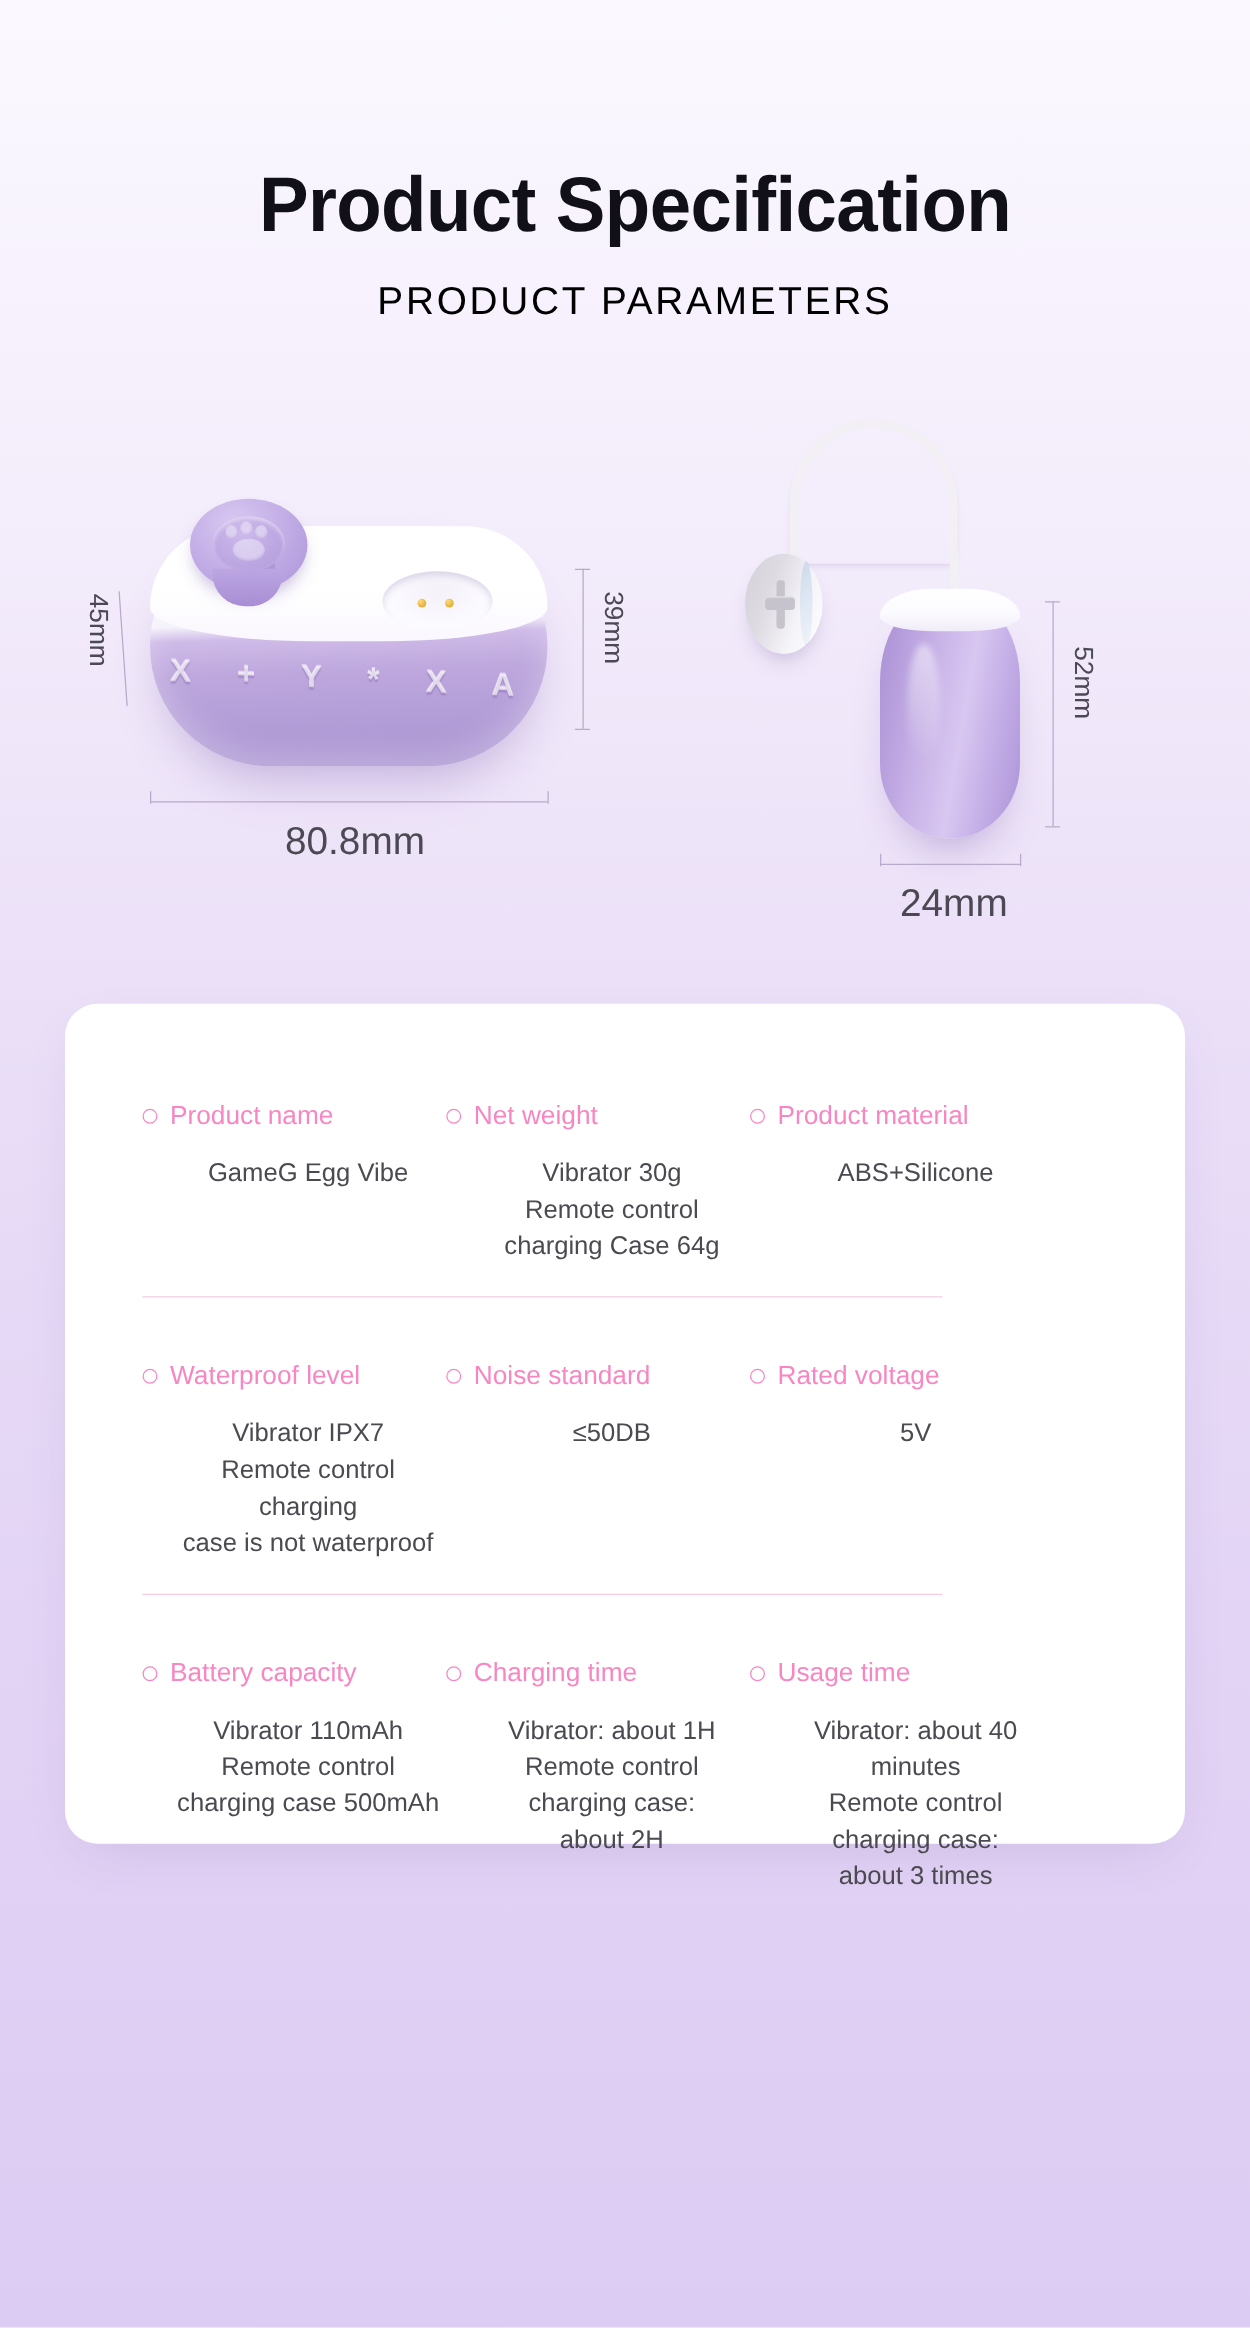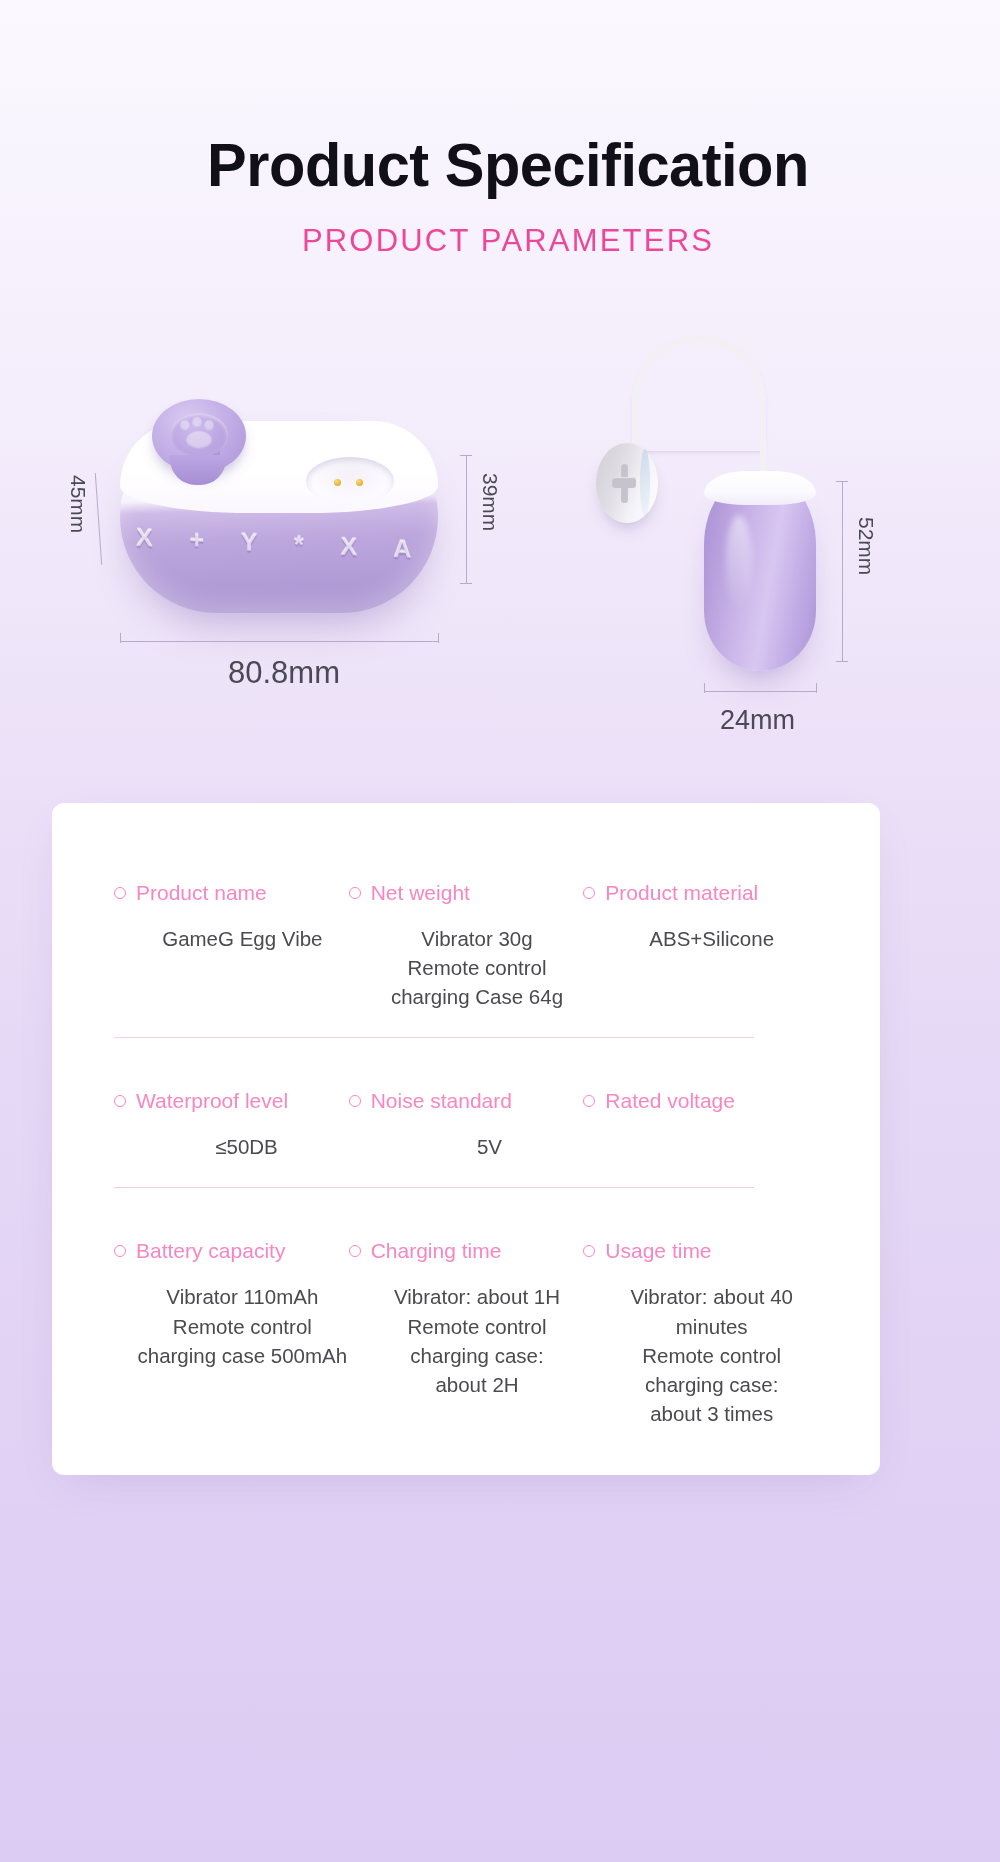--- a/index.html
+++ b/index.html
@@ -23,21 +23,21 @@
   .header { text-align:center; padding-top:132px;margin-left:16px; }
 
   .page-title {
     font-family:"Liberation Sans", sans-serif;
     font-size:62px; font-weight:bold; color:#111018;
     letter-spacing:-0.5px; transform:scaleX(0.96);
     line-height:1.05;
   }
   .page-subtitle {
     margin-top:26px;
-    font-size:31px; font-weight:300; color:#ec4899;
+    font-size:31px; font-weight:300; color:#000000;
     letter-spacing:2.2px;
   }
 
   
   .showcase { position:relative; height:470px; margin-top:52px; }
 
   
   .case-group { position:absolute; left:58px; top:88px; width:430px; height:300px; }
 
   .case-body {
@@ -170,32 +170,32 @@
   .egg-gloss {
     position:absolute; left:22px; top:44px; width:26px; height:96px;
     border-radius:50%;
     background:linear-gradient(180deg,rgba(255,255,255,.50),rgba(255,255,255,0));
     filter:blur(3px);
   }
 
   .egg-h-line { left:144px; top:370px; width:112px; height:1px; }
   .egg-h-tick-l { left:144px; top:362px; width:1px; height:10px; }
   .egg-h-tick-r { left:256px; top:362px; width:1px; height:10px; }
-  .egg-w-text { left:160px; top:384px; font-size:27px; }
+  .egg-w-text { left:160px; top:384px; font-size:31px; }
 
   .egg-r-line { left:282px; top:160px; width:1px; height:180px; }
   .egg-r-tick-t { left:276px; top:160px; width:12px; height:1px; }
   .egg-r-tick-b { left:276px; top:340px; width:12px; height:1px; }
   .egg-r-text { left:294px; top:196px; }
 
   
   .spec-card {
     position:absolute; left:52px; top:803px;
-    width:828px; height:672px;
-    background:#ffffff; border-radius:12px;
+    width:896px; height:672px;
+    background:#ffffff; border-radius:26px;
     box-shadow:0 14px 44px -18px rgba(110,80,160,.22);
     padding:78px 62px 0 62px;
   }
 
   .spec-block { position:relative; }
   .spec-block + .spec-block { margin-top:26px; padding-top:52px; }
   .spec-block + .spec-block::before {
     content:""; position:absolute; left:0; top:0;
     width:640px; height:1px; background:#f3cde2;
   }
@@ -345,20 +345,25 @@
       </div>
       <div>
         <div class="spec-label">
           <span class="bullet"></span>
           <span>Rated voltage</span>
         </div>
       </div>
     </div>
     <div class="spec-values">
       <div>
+        <div class="spec-value">Vibrator IPX7
+Remote control charging
+case is not waterproof</div>
+      </div>
+      <div>
         <div class="spec-value">≤50DB</div>
       </div>
       <div>
         <div class="spec-value">5V</div>
       </div>
     </div>
   </div>
 
   <div class="spec-block">
     <div class="spec-labels">

